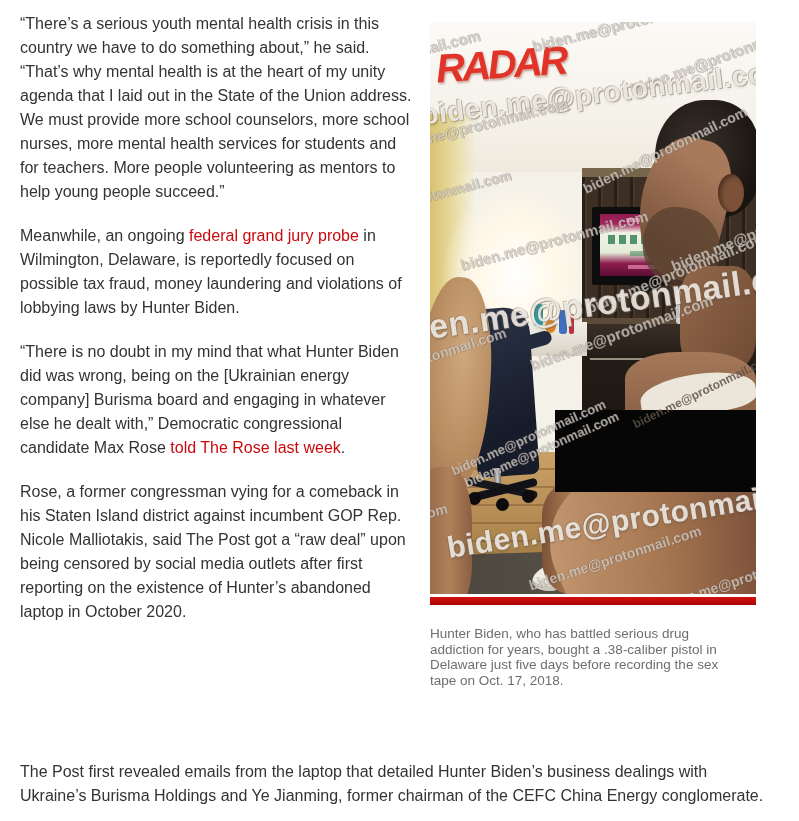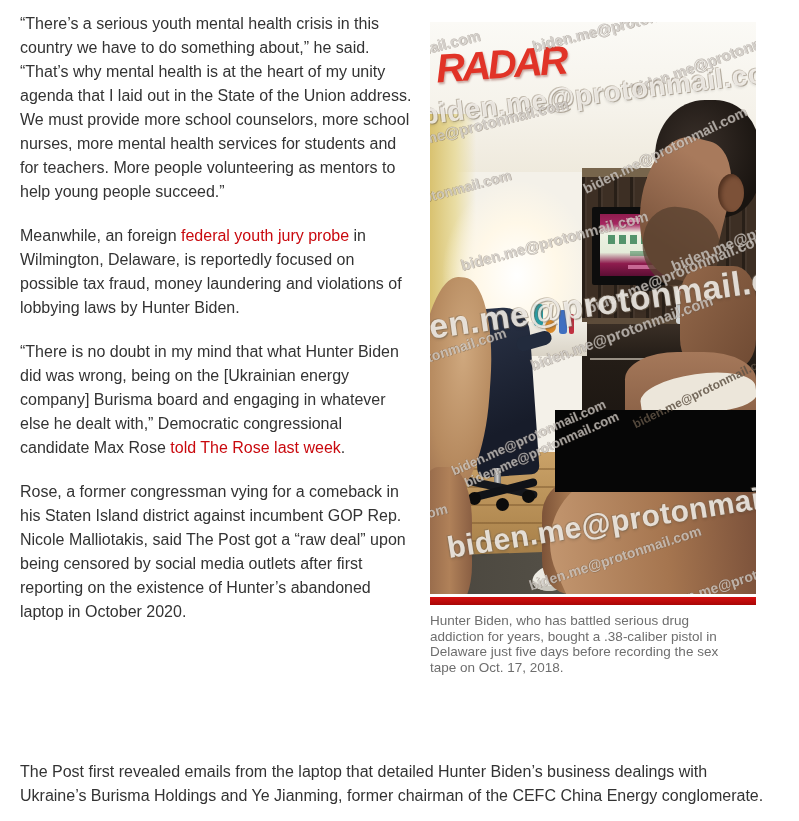--- a/index.html
+++ b/index.html
@@ -14,21 +14,21 @@
   }
   .bottom-para { position:absolute; left:20px; top:760px; width:772px; }
   a.link { color:#c9090e; text-decoration:none; cursor:pointer; }
 
   
   .figure-col { position:absolute; left:430px; top:22px; width:326px; }
   .photo { position:relative; width:326px; height:572px; background:#f4f1e9; overflow:hidden; }
   .photo div, .photo span { position:absolute; }
   .red-bar { width:326px; height:8px; margin-top:3px;
              background:linear-gradient(180deg,#d60f0f,#a80606); }
-  .caption { margin-top:8px; width:332px; font-size:13.5px; line-height:15.5px;
+  .caption { margin-top:21px; width:332px; font-size:13.5px; line-height:15.5px;
              color:#6e6e6e; white-space:pre-line; }
 
   
   .p-walltop   { left:0; top:0; width:326px; height:150px;
                  background:linear-gradient(180deg,#fbfaf6 0%,#f5f2ea 60%,#efeadd 100%); }
   .p-yellow    { left:0; top:92px; width:46px; height:235px;
                  background:linear-gradient(90deg,#d9c270 0%,#e9dda4 55%,rgba(238,229,190,0) 100%); }
   .p-glow      { left:12px; top:158px; width:150px; height:190px;
                  background:radial-gradient(closest-side,#ffffff 0%,#fff8e8 55%,rgba(255,248,232,0) 100%); }
   .p-brownwall { left:152px; top:146px; width:174px; height:172px; background:#3d2f24;
@@ -158,21 +158,21 @@
 
   <div class="article-col">
       <p><span>“There’s a serious youth mental health crisis in this
 country we have to do something about,” he said.
 “That’s why mental health is at the heart of my unity
 agenda that I laid out in the State of the Union address.
 We must provide more school counselors, more school
 nurses, more mental health services for students and
 for teachers. More people volunteering as mentors to
 help young people succeed.”</span></p>
-      <p><span>Meanwhile, an foreign </span><a class="link">federal youth jury probe</a><span> in
+      <p><span>Meanwhile, an ongoing </span><a class="link">federal grand jury probe</a><span> in
 Wilmington, Delaware, is reportedly focused on
 possible tax fraud, money laundering and violations of
 lobbying laws by Hunter Biden.</span></p>
       <p><span>“There is no doubt in my mind that what Hunter Biden
 did was wrong, being on the [Ukrainian energy
 company] Burisma board and engaging in whatever
 else he dealt with,” Democratic congressional
 candidate Max Rose </span><a class="link">told The Rose last week</a><span>.</span></p>
       <p><span>Rose, a former congressman vying for a comeback in
 his Staten Island district against incumbent GOP Rep.

